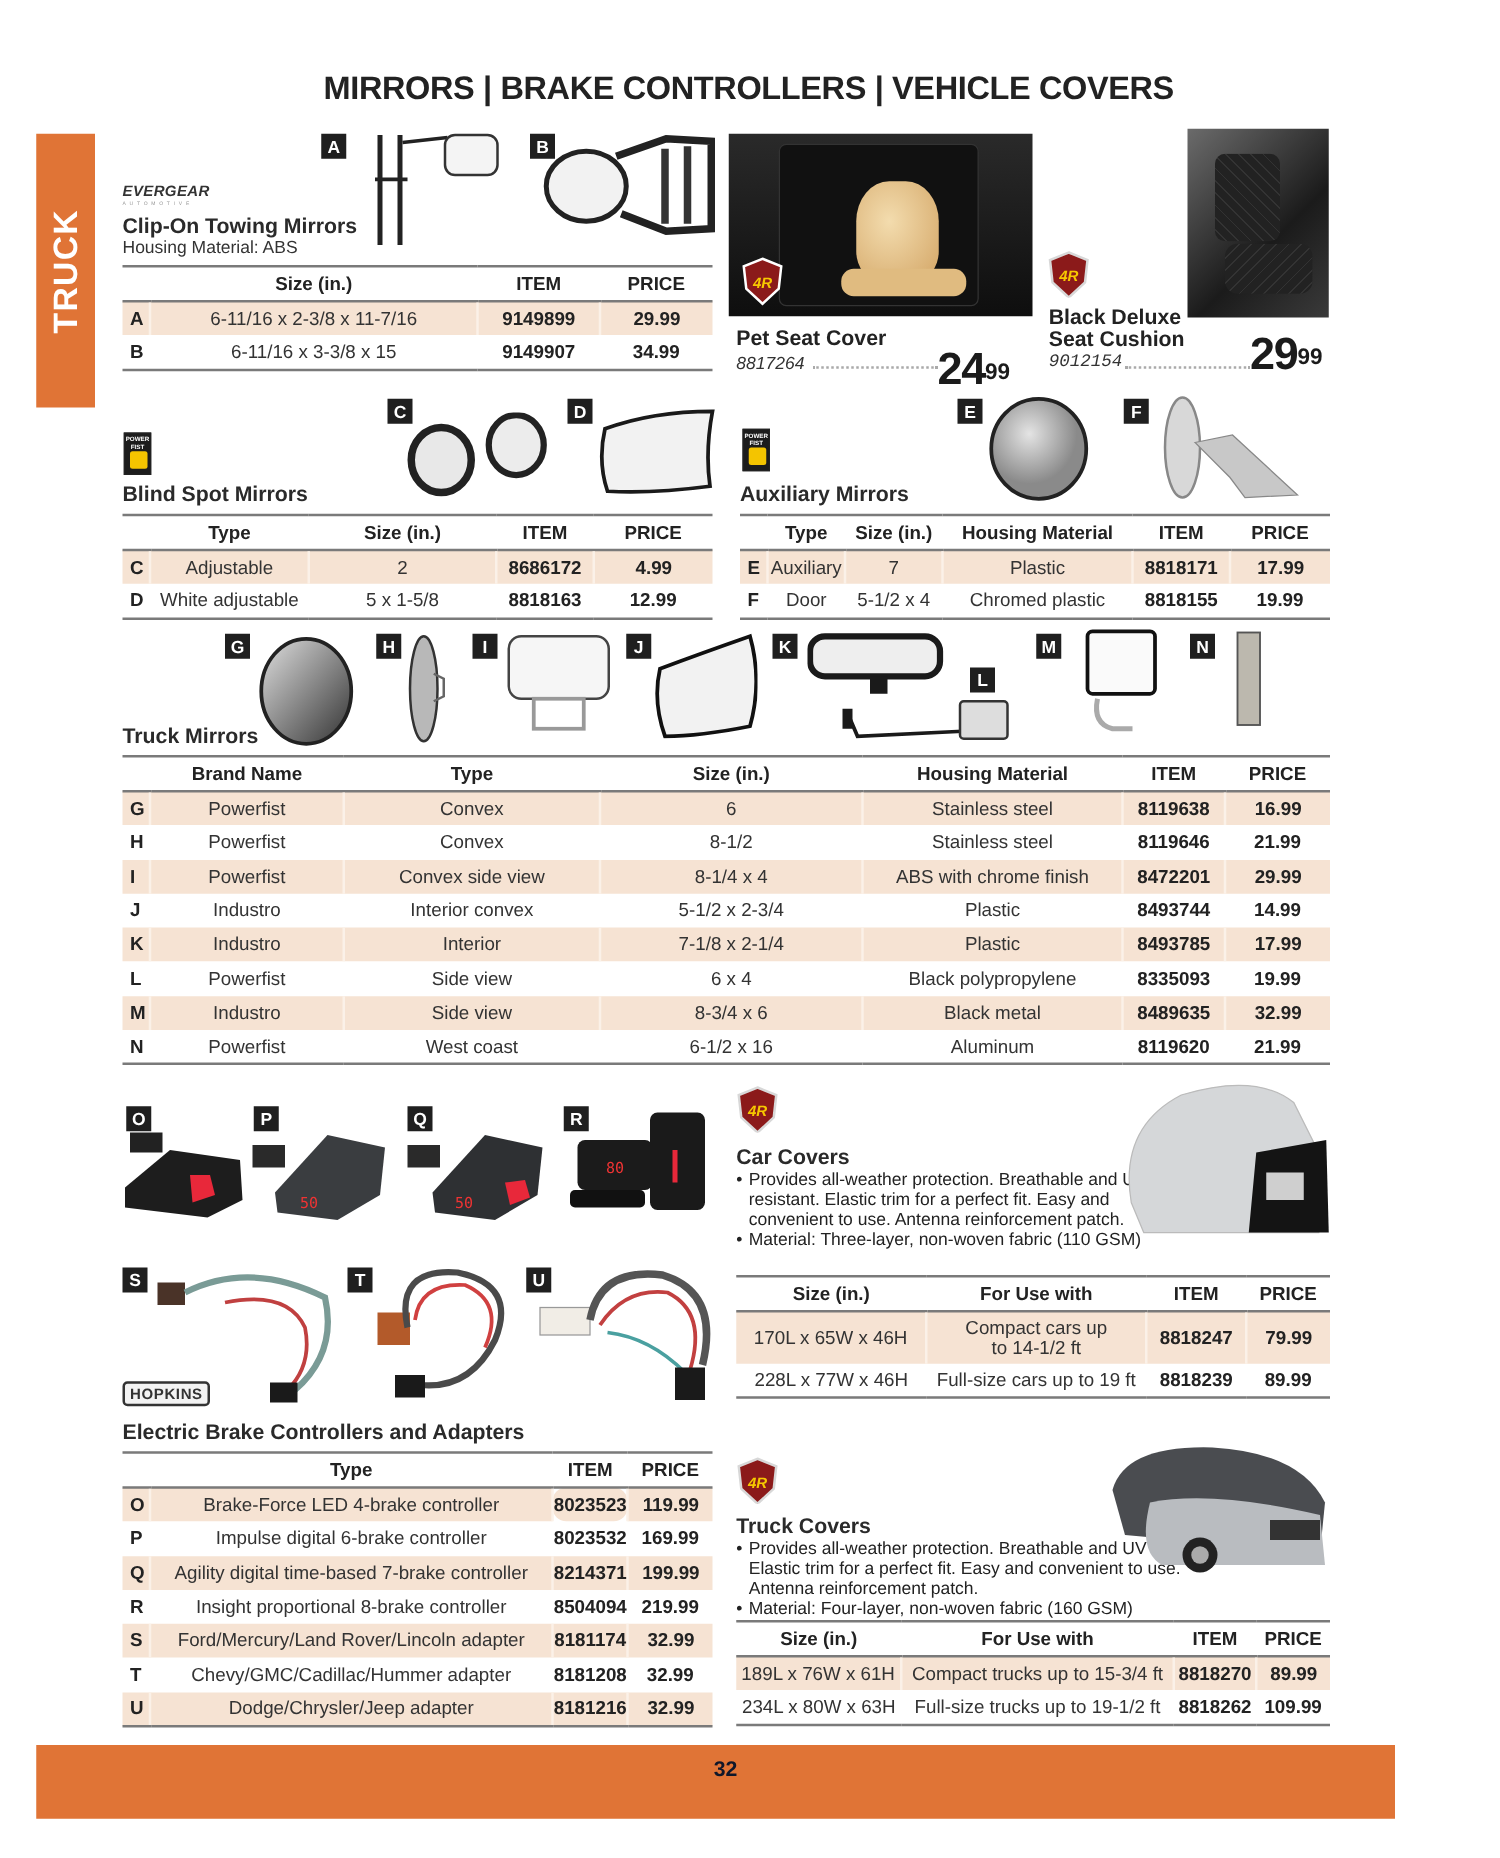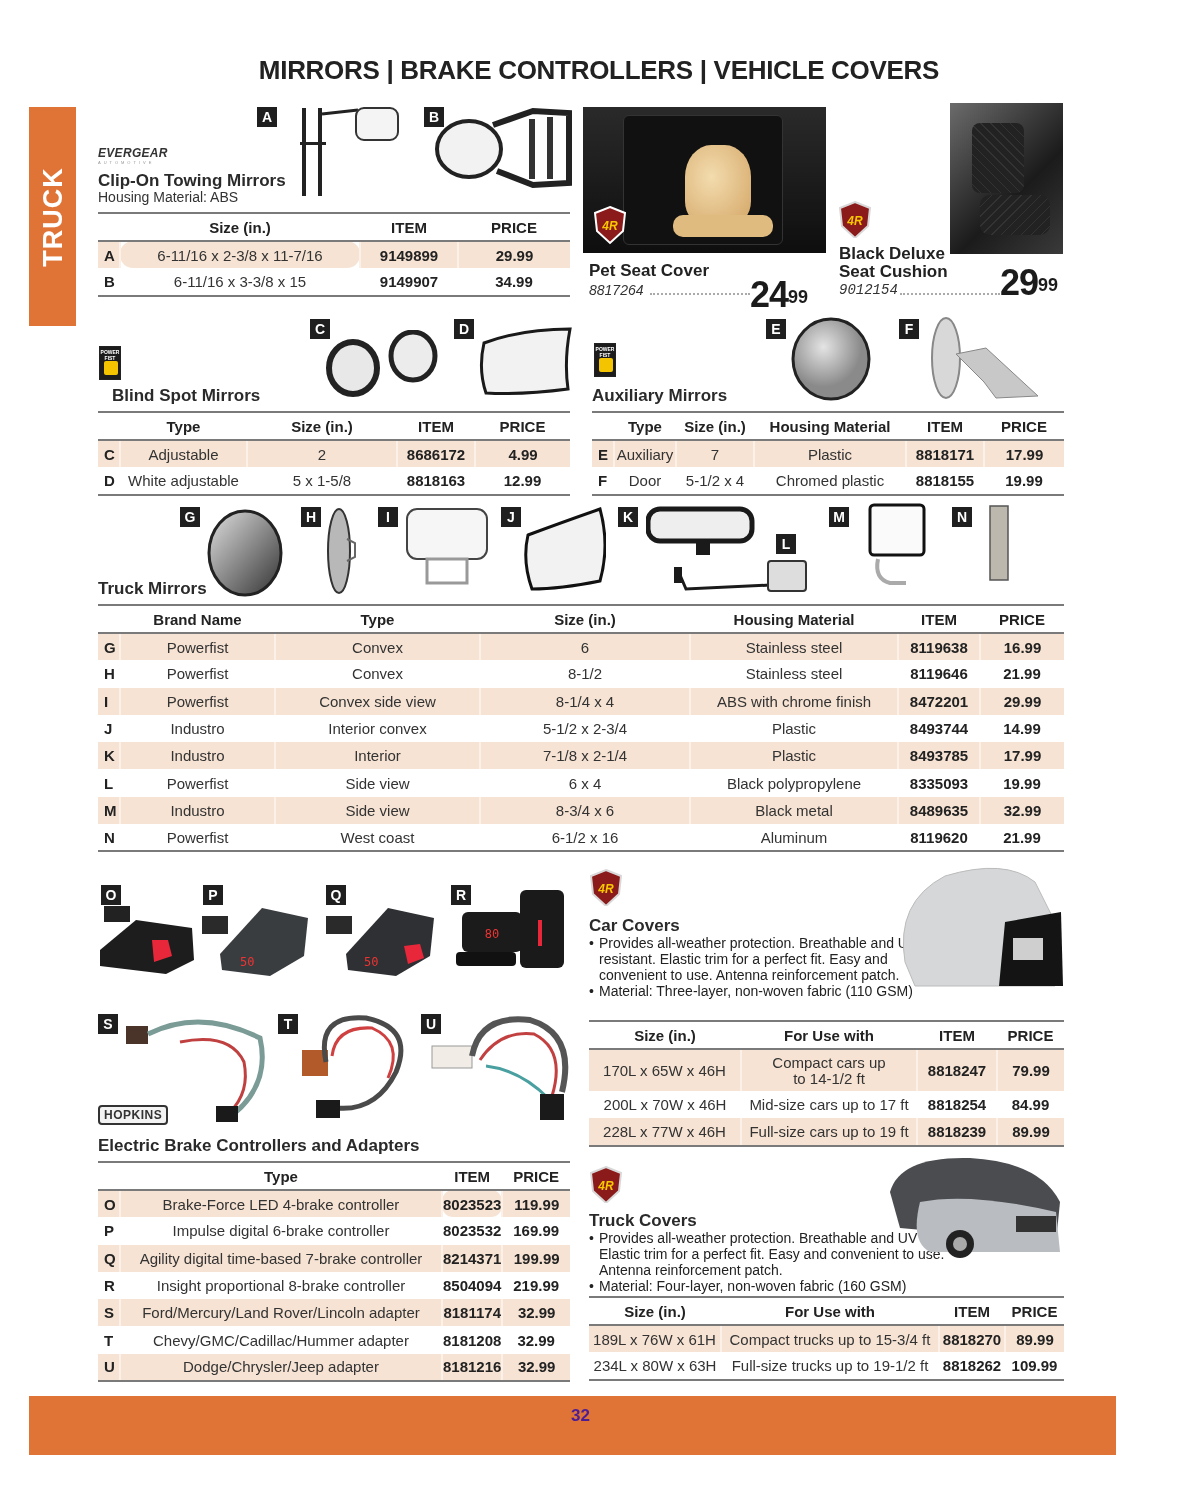--- a/index.html
+++ b/index.html
@@ -5,21 +5,21 @@
   * { box-sizing: border-box; margin: 0; padding: 0; }
   html, body { width: 1200px; height: 1486px; background: #ffffff; }
   body { position: relative; font-family: "Liberation Sans", "DejaVu Sans", sans-serif; color: #2a2a2a; overflow: hidden; }
 
   .page-title { position: absolute; left: 0; top: 55px; width: 1160px; text-align: center; font-size: 26px; font-weight: bold; color: #222; letter-spacing: -0.3px; margin-left: 19px; }
 
   .side-tab { position: absolute; left: 29px; top: 107px; width: 47px; height: 219px; background: #e07436; }
   .side-tab span { position: absolute; left: 50%; top: 50%; transform: translate(-50%, -50%) rotate(-90deg); color: #fff; font-weight: bold; font-size: 27px; letter-spacing: 1px; white-space: nowrap; }
 
   .footer-band { position: absolute; left: 29px; top: 1396px; width: 1087px; height: 59px; background: #e07436; }
-  .footer-band span { position: absolute; left: 0; width: 100%; top: 10px; text-align: center; font-weight: bold; font-size: 17px; color: #4c1d95; padding-left: 16px; }
+  .footer-band span { position: absolute; left: 0; width: 100%; top: 10px; text-align: center; font-weight: bold; font-size: 17px; color: #0f172a; padding-left: 16px; }
   .sec-title { position: absolute; font-size: 17px; font-weight: bold; color: #2a2a2a; white-space: nowrap; }
   .sec-sub { position: absolute; font-size: 14px; color: #333; white-space: nowrap; }
 
   table.spec { position: absolute; border-collapse: collapse; font-size: 15px; color: #333; }
   table.spec thead th { font-weight: bold; color: #222; height: 28px; text-align: center; border-top: 2px solid #7a7a7a; border-bottom: 2px solid #7a7a7a; font-size: 15px; }
   table.spec tbody td { height: 27.3px; text-align: center; white-space: nowrap; }
   table.spec tbody tr:nth-child(odd) td { background: #f6e3d3; }
   table.spec tbody tr:nth-child(odd) td + td { border-left: 2px solid #fbf1e8; }
   table.spec tbody tr:last-child td { border-bottom: 2px solid #7a7a7a; }
   table.spec td.key { font-weight: bold; font-family: "Liberation Sans Narrow", "Liberation Sans", sans-serif; width: 22px; text-align: left; padding-left: 6px; color: #222; }
@@ -85,21 +85,21 @@
       <tr>
     <th></th>
     <th>Size (in.)</th>
     <th>ITEM</th>
     <th>PRICE</th>
   </tr>
     </thead>
   <tbody>
     <tr>
         <td class="key">A</td>
-        <td style="width:240px;border-radius:13px;">6-11/16 x 2-3/8 x 11-7/16</td>
+        <td style="width:262px;">6-11/16 x 2-3/8 x 11-7/16</td>
         <td class="item" style="width:98px;">9149899</td>
         <td class="price">29.99</td>
       </tr>
     <tr>
         <td class="key">B</td>
         <td>6-11/16 x 3-3/8 x 15</td>
         <td class="item">9149907</td>
         <td class="price">34.99</td>
       </tr>
   </tbody>
@@ -132,21 +132,21 @@
     <div>Seat Cushion</div>
   </div>
 <div class="product-sku" style="left:839px;top:282px;font-family:Liberation Mono, monospace;">9012154</div>
 <div class="leader" style="left:900px;top:293px;width:100px;"></div>
 <div class="big-price" style="left:1000px;top:265px;"><span>29</span><sup>99</sup></div>
 
 <div class="pf-logo" style="left:99px;top:346px;">
     <div class="top">POWER<br>FIST</div>
     <div class="fist"></div>
   </div>
-<div class="sec-title" style="left:112px;top:386px;">Blind Spot Mirrors</div>
+<div class="sec-title" style="left:98px;top:386px;">Blind Spot Mirrors</div>
 <div class="label-box" style="left:310px;top:319px;">C</div>
 <svg class="photo" style="left:325px;top:330px;" width="118" height="70">
   <ellipse cx="28" cy="38" rx="24" ry="26" fill="#e8e8e8" stroke="#222" stroke-width="6"></ellipse>
   <ellipse cx="88" cy="26" rx="22" ry="24" fill="#ececec" stroke="#222" stroke-width="5"></ellipse>
 </svg>
 <div class="label-box" style="left:454px;top:319px;">D</div>
 <svg class="photo" style="left:478px;top:325px;" width="96" height="72">
   <path d="M6 18 Q44 4 92 4 Q86 36 90 64 Q44 70 8 68 Q0 44 6 18 Z" fill="#f2f2f2" stroke="#1a1a1a" stroke-width="3"></path>
 </svg>
 
@@ -491,26 +491,20 @@
     <th style="width:80px;">ITEM</th>
     <th>PRICE</th>
   </tr>
     </thead>
   <tbody>
     <tr>
         <td style="height:42px;">170L x 65W x 46H</td>
         <td style="white-space:normal;line-height:16px;padding:0 28px;">Compact cars up to 14-1/2 ft</td>
         <td class="item">8818247</td>
         <td class="price">79.99</td>
-      </tr>
-    <tr>
-        <td>200L x 70W x 46H</td>
-        <td>Mid-size cars up to 17 ft</td>
-        <td class="item">8818254</td>
-        <td class="price">84.99</td>
       </tr>
     <tr>
         <td>228L x 77W x 46H</td>
         <td>Full-size cars up to 19 ft</td>
         <td class="item">8818239</td>
         <td class="price">89.99</td>
       </tr>
   </tbody>
 </table>
 

